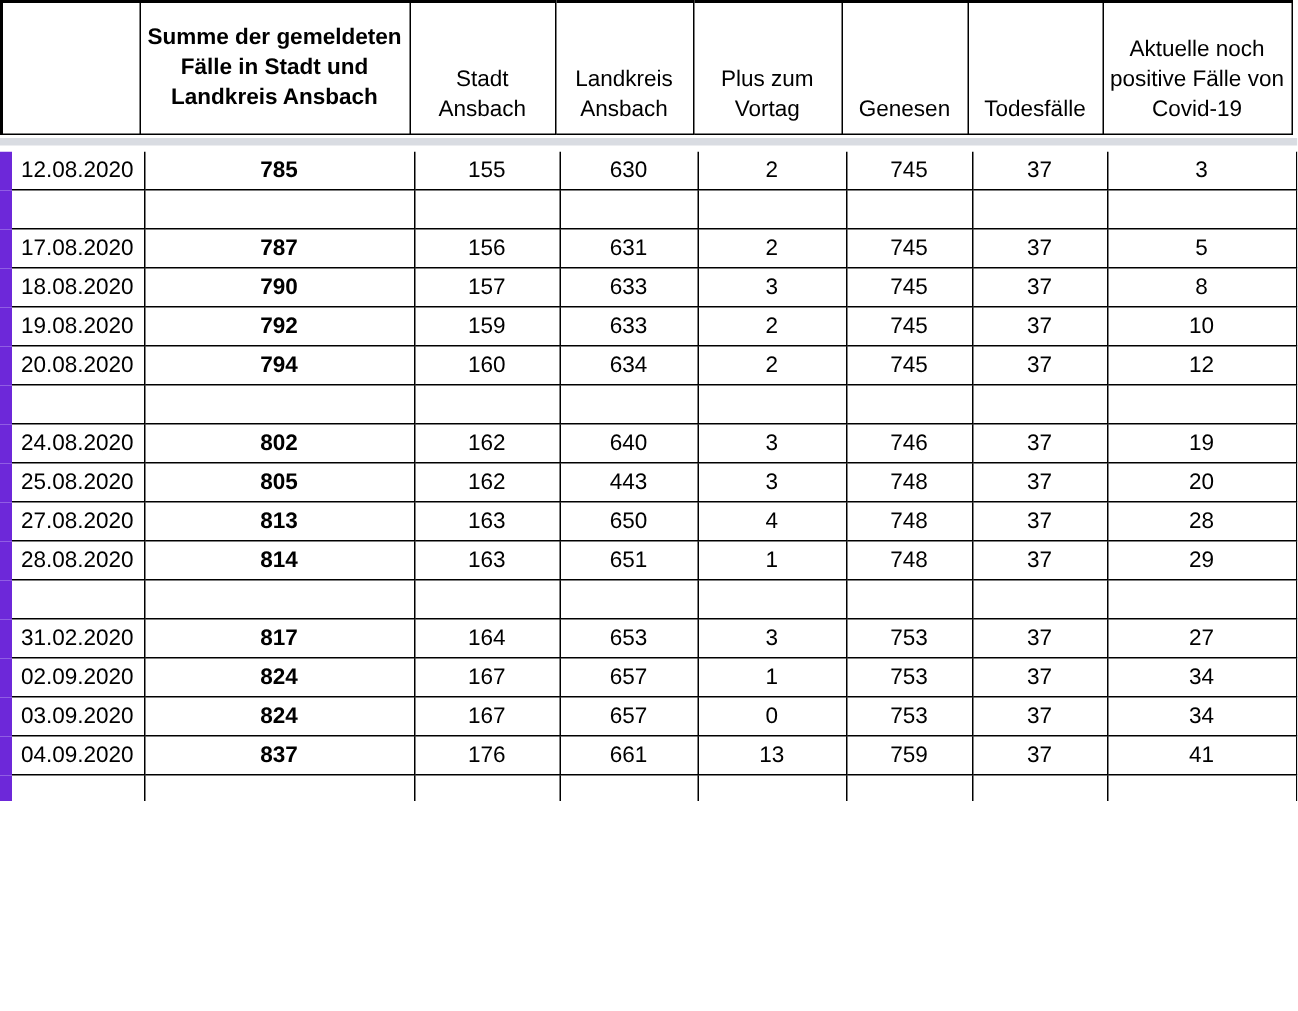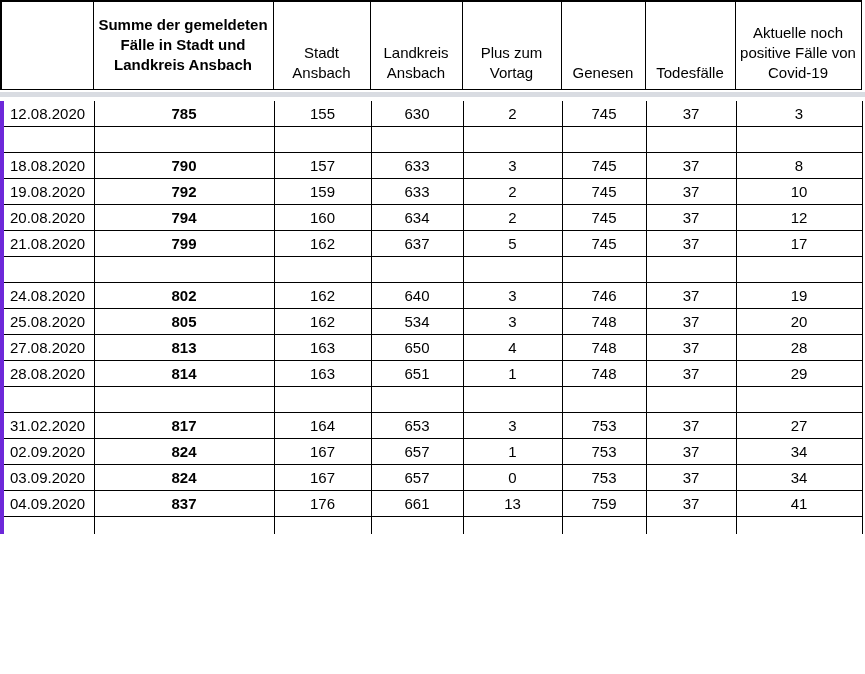--- a/index.html
+++ b/index.html
@@ -65,21 +65,21 @@
   .body-tbl td {
     border: 1px solid #000000;
     height: 25px;
     font-size: 15px;
     text-align: center;
     vertical-align: middle;
     padding: 0 2px;
     white-space: nowrap;
     overflow: hidden;
   }
-  .body-tbl td:first-child { border-left: 4px solid #6d28d9; }
+  .body-tbl td:first-child { border-left: 8px solid #6d28d9; }
   .body-tbl tr:first-child td { border-top: none; }
   .body-tbl td.c-date { text-align: left; padding-left: 6px; }
   .body-tbl td.c-sum  { font-weight: bold; }
   .body-tbl tr.stub td { height: 6px; border-bottom: none; }
 </style>
 </head>
 <body>
 
 <div class="screen">
 
@@ -138,20 +138,30 @@
           <td class="c-date"></td>
           <td class="c-sum"></td>
           <td></td>
           <td></td>
           <td></td>
           <td></td>
           <td></td>
           <td></td>
         </tr>
         <tr>
+          <td class="c-date">17.08.2020</td>
+          <td class="c-sum">787</td>
+          <td>156</td>
+          <td>631</td>
+          <td>2</td>
+          <td>745</td>
+          <td>37</td>
+          <td>5</td>
+        </tr>
+        <tr>
           <td class="c-date">18.08.2020</td>
           <td class="c-sum">790</td>
           <td>157</td>
           <td>633</td>
           <td>3</td>
           <td>745</td>
           <td>37</td>
           <td>8</td>
         </tr>
         <tr>
@@ -168,30 +178,20 @@
           <td class="c-date">20.08.2020</td>
           <td class="c-sum">794</td>
           <td>160</td>
           <td>634</td>
           <td>2</td>
           <td>745</td>
           <td>37</td>
           <td>12</td>
         </tr>
         <tr>
-          <td class="c-date">21.08.2020</td>
-          <td class="c-sum">799</td>
-          <td>162</td>
-          <td>637</td>
-          <td>5</td>
-          <td>745</td>
-          <td>37</td>
-          <td>17</td>
-        </tr>
-        <tr>
           <td class="c-date"></td>
           <td class="c-sum"></td>
           <td></td>
           <td></td>
           <td></td>
           <td></td>
           <td></td>
           <td></td>
         </tr>
         <tr>
@@ -201,21 +201,21 @@
           <td>640</td>
           <td>3</td>
           <td>746</td>
           <td>37</td>
           <td>19</td>
         </tr>
         <tr>
           <td class="c-date">25.08.2020</td>
           <td class="c-sum">805</td>
           <td>162</td>
-          <td>534</td>
+          <td>443</td>
           <td>3</td>
           <td>748</td>
           <td>37</td>
           <td>20</td>
         </tr>
         <tr>
           <td class="c-date">27.08.2020</td>
           <td class="c-sum">813</td>
           <td>163</td>
           <td>650</td>

